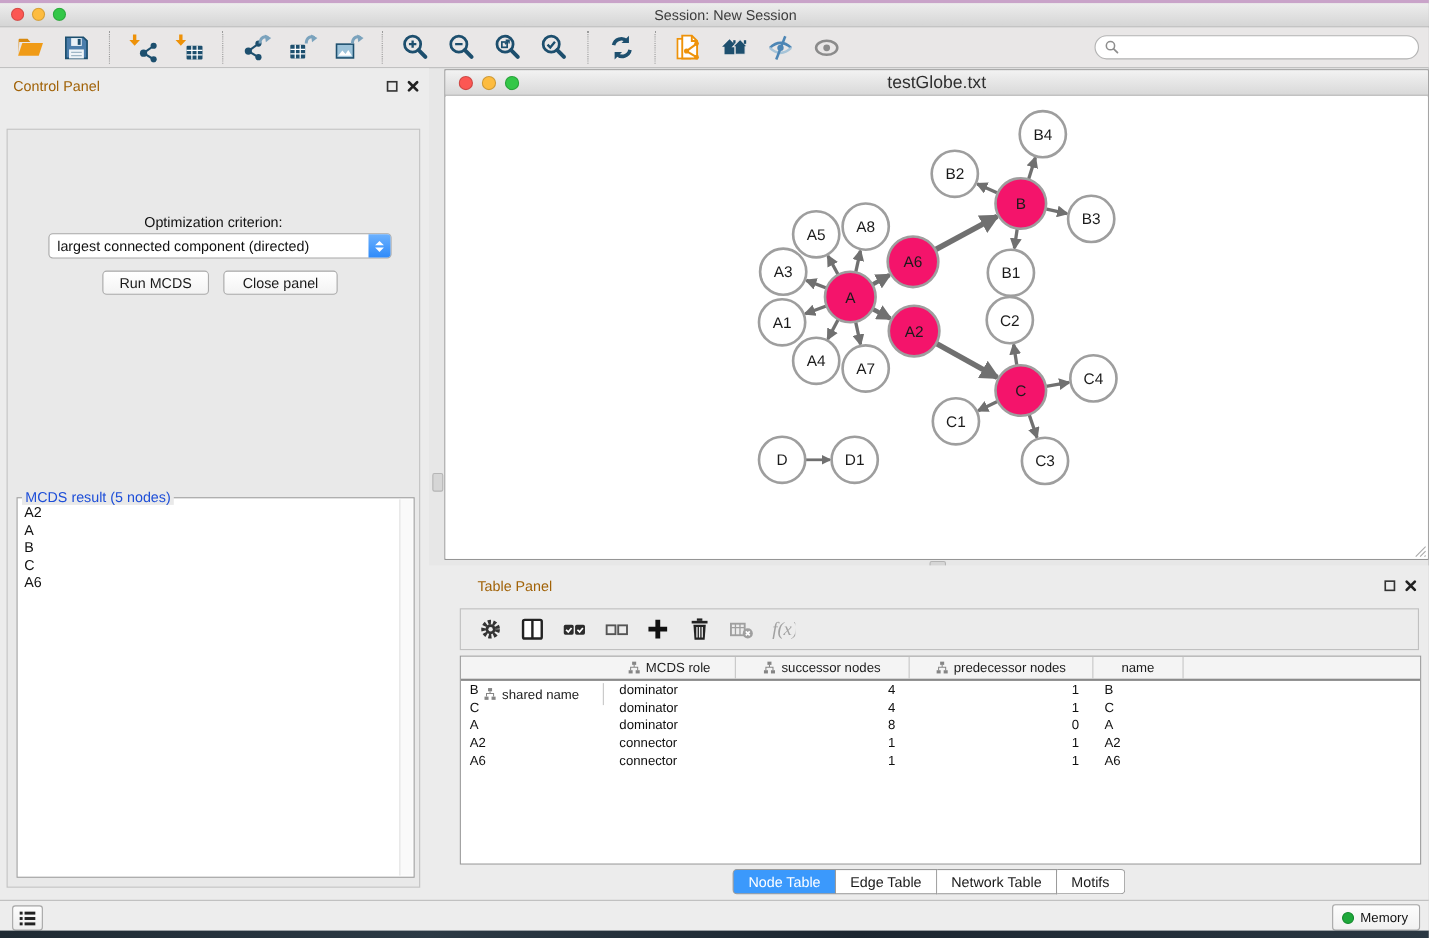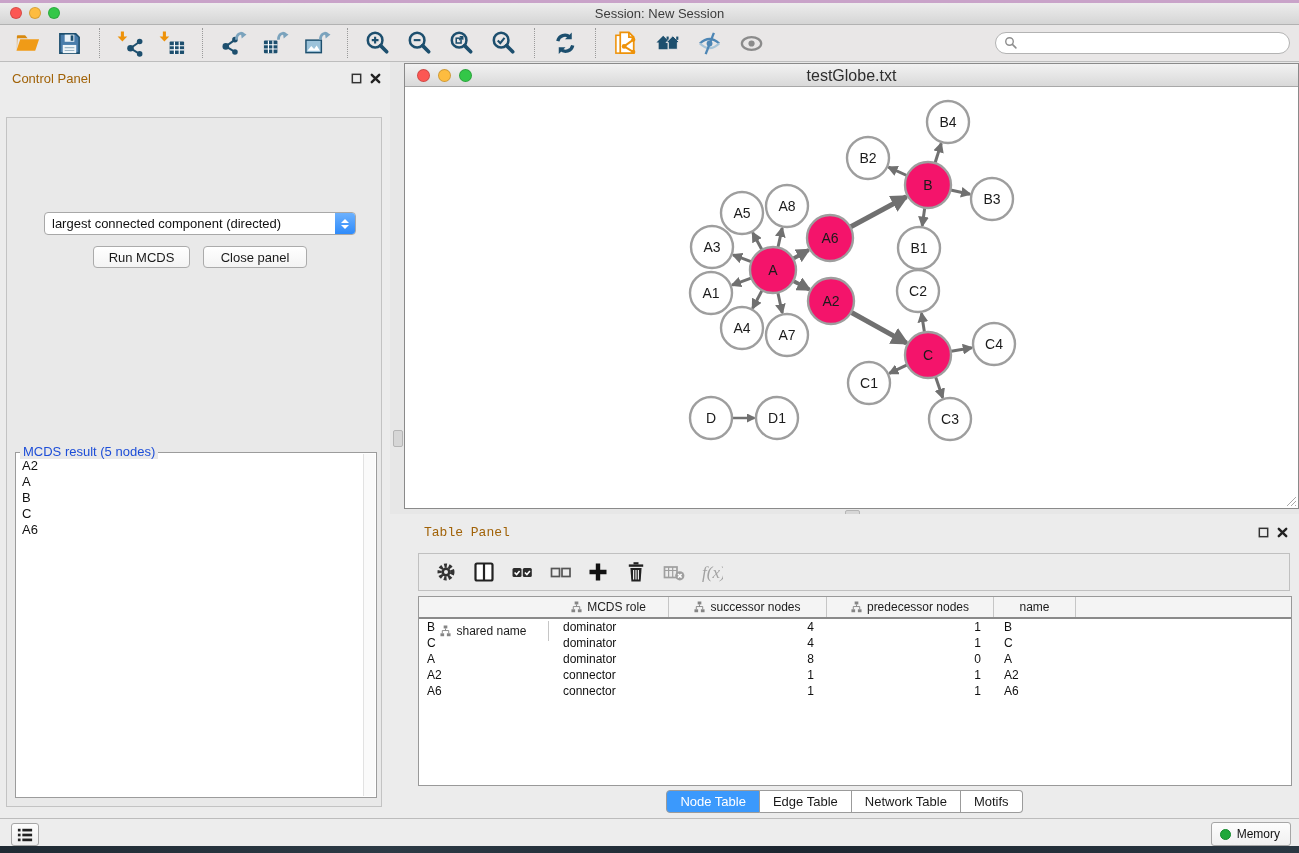--- a/index.html
+++ b/index.html
@@ -66,21 +66,21 @@
               background:#fff;box-sizing:content-box;}
   .net-titlebar{position:absolute;left:0;top:0;width:100%;height:23px;
                 background:linear-gradient(#f2f2f2,#d9d9d9);border-bottom:1px solid #a8a8a8;
                 text-align:center;font-size:16px;color:#2e2e2e;line-height:23px;box-sizing:border-box;}
   .net-lights{position:absolute;left:12px;top:5px;display:flex;gap:8px;}
   .net-light{width:13px;height:13px;border-radius:50%;border:1px solid rgba(0,0,0,.18);box-sizing:border-box;}
   .net-canvas{position:absolute;left:0;top:24px;width:893px;height:420px;background:#fff;}
   .resize-grip{position:absolute;right:1px;bottom:1px;width:12px;height:12px;}
   
   .table-panel{position:absolute;left:390px;top:514px;width:909px;height:304px;background:#ececec;}
-  .tp-head{position:absolute;left:34px;top:11px;font-family:Liberation Mono, monospace;}
+  .tp-head{position:absolute;left:44px;top:11px;}
   .tp-btns{position:absolute;right:10px;top:12px;display:flex;gap:6px;}
   .tp-toolbar{position:absolute;left:28px;top:39px;width:872px;height:38px;border:1px solid #c0c0c0;
               background:#ececec;display:flex;align-items:center;box-sizing:border-box;padding-left:8px;}
   .tp-tbtn{width:30px;height:28px;margin:0 4px;display:flex;align-items:center;justify-content:center;}
   .tp-tbtn svg{width:22px;height:22px;}
   .dtable{position:absolute;left:28px;top:82px;width:874px;height:190px;border:1px solid #999;
           background:#fff;box-sizing:border-box;overflow:hidden;}
   .thead{display:flex;height:22px;background:#f4f4f4;border-bottom:2px solid #8a8a8a;box-sizing:border-box;}
   .th{display:flex;align-items:center;justify-content:center;gap:5px;font-size:12px;color:#1c1c1c;
       border-right:1px solid #c6c6c6;box-sizing:border-box;height:100%;}
@@ -274,20 +274,21 @@
     <div class="cp-head panel-title">Control Panel</div>
     <div class="cp-btns">
       <svg class="mini-ic" viewBox="0 0 14 14">
         <rect x="2.5" y="2.5" width="9" height="9" fill="none" stroke="#333" stroke-width="1.6"></rect>
       </svg>
       <svg class="mini-ic" viewBox="0 0 14 14">
         <path d="M3 3 L11 11 M11 3 L3 11" stroke="#222" stroke-width="2.6" stroke-linecap="round"></path>
       </svg>
     </div>
     <div class="cp-content">
+      <div class="opt-label">Optimization criterion:</div>
       <div class="dropdown">
         <span class="val">largest connected component (directed)</span>
         <span class="stepper">
             <i class="up"></i>
             <i class="dn"></i>
           </span>
       </div>
       <div class="btn run-btn">Run MCDS</div>
       <div class="btn close-btn">Close panel</div>
       <div class="result-box">

